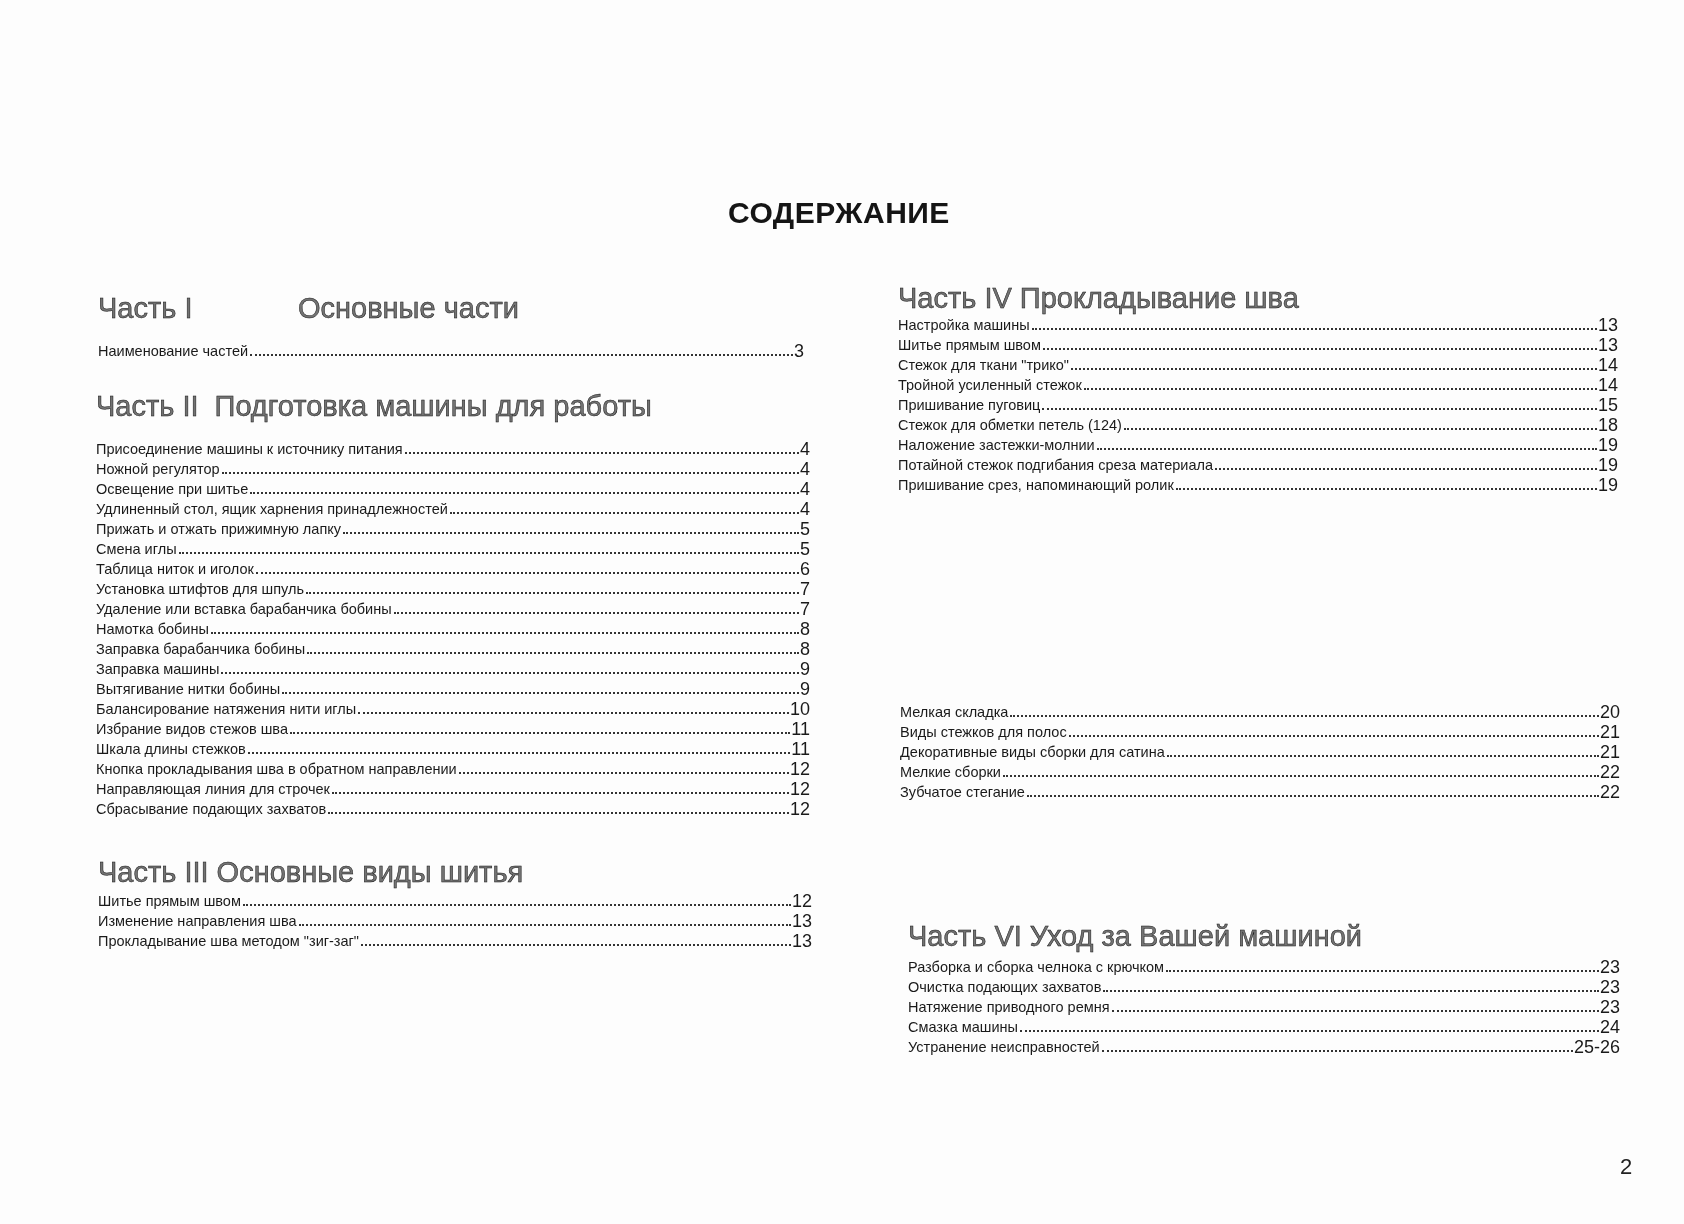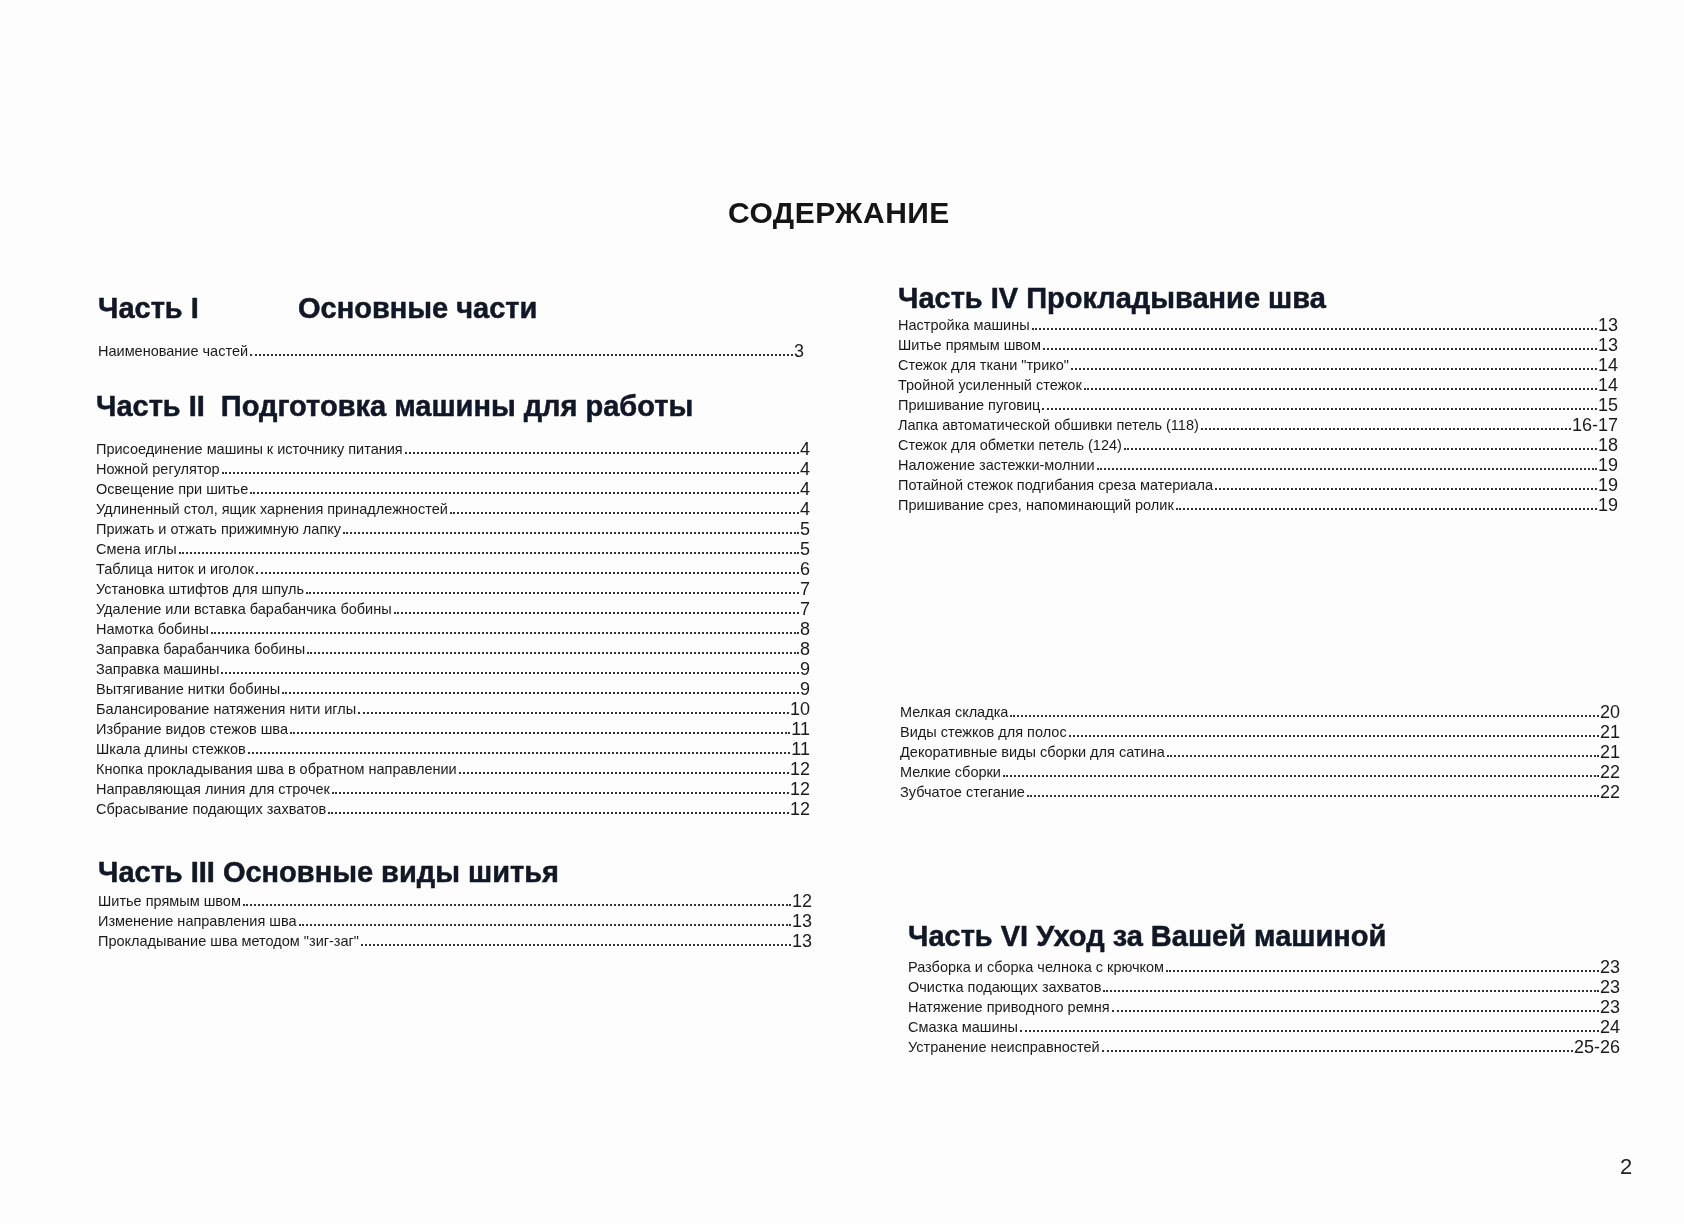--- a/index.html
+++ b/index.html
@@ -11,22 +11,22 @@
       font-family: "Liberation Sans", sans-serif;
       color: #1a1a1a;
     }
     .page-title {
       position: absolute; left: 728px; top: 196px;
       font-size: 30px; font-weight: bold; letter-spacing: 0.5px;
       color: #151515;
     }
     .section { position: absolute; }
     .sec-title {
-      font-size: 29px; font-weight: bold;
-      color: #0f172a; white-space: nowrap;
+      font-size: 29px; font-weight: normal;
+      color: #737373; white-space: nowrap;
       -webkit-text-stroke: 0.5px #151515;
     }
     .sec-title .part-num { display: inline-block; }
     .entries { margin: 0; padding: 0; list-style: none; }
     .entry {
       display: flex; align-items: flex-end;
       font-size: 14.5px; height: 20px; line-height: 20px;
       white-space: nowrap;
     }
     .entry .label { flex: 0 0 auto; padding-right: 2px; }
@@ -208,25 +208,20 @@
         <span class="label">Тройной усиленный стежок</span>
         <span class="leader"></span>
         <span class="page">14</span>
       </li>
       <li class="entry">
         <span class="label">Пришивание пуговиц</span>
         <span class="leader"></span>
         <span class="page">15</span>
       </li>
       <li class="entry">
-        <span class="label">Лапка автоматической обшивки петель (118)</span>
-        <span class="leader"></span>
-        <span class="page">16-17</span>
-      </li>
-      <li class="entry">
         <span class="label">Стежок для обметки петель (124)</span>
         <span class="leader"></span>
         <span class="page">18</span>
       </li>
       <li class="entry">
         <span class="label">Наложение застежки-молнии</span>
         <span class="leader"></span>
         <span class="page">19</span>
       </li>
       <li class="entry">

